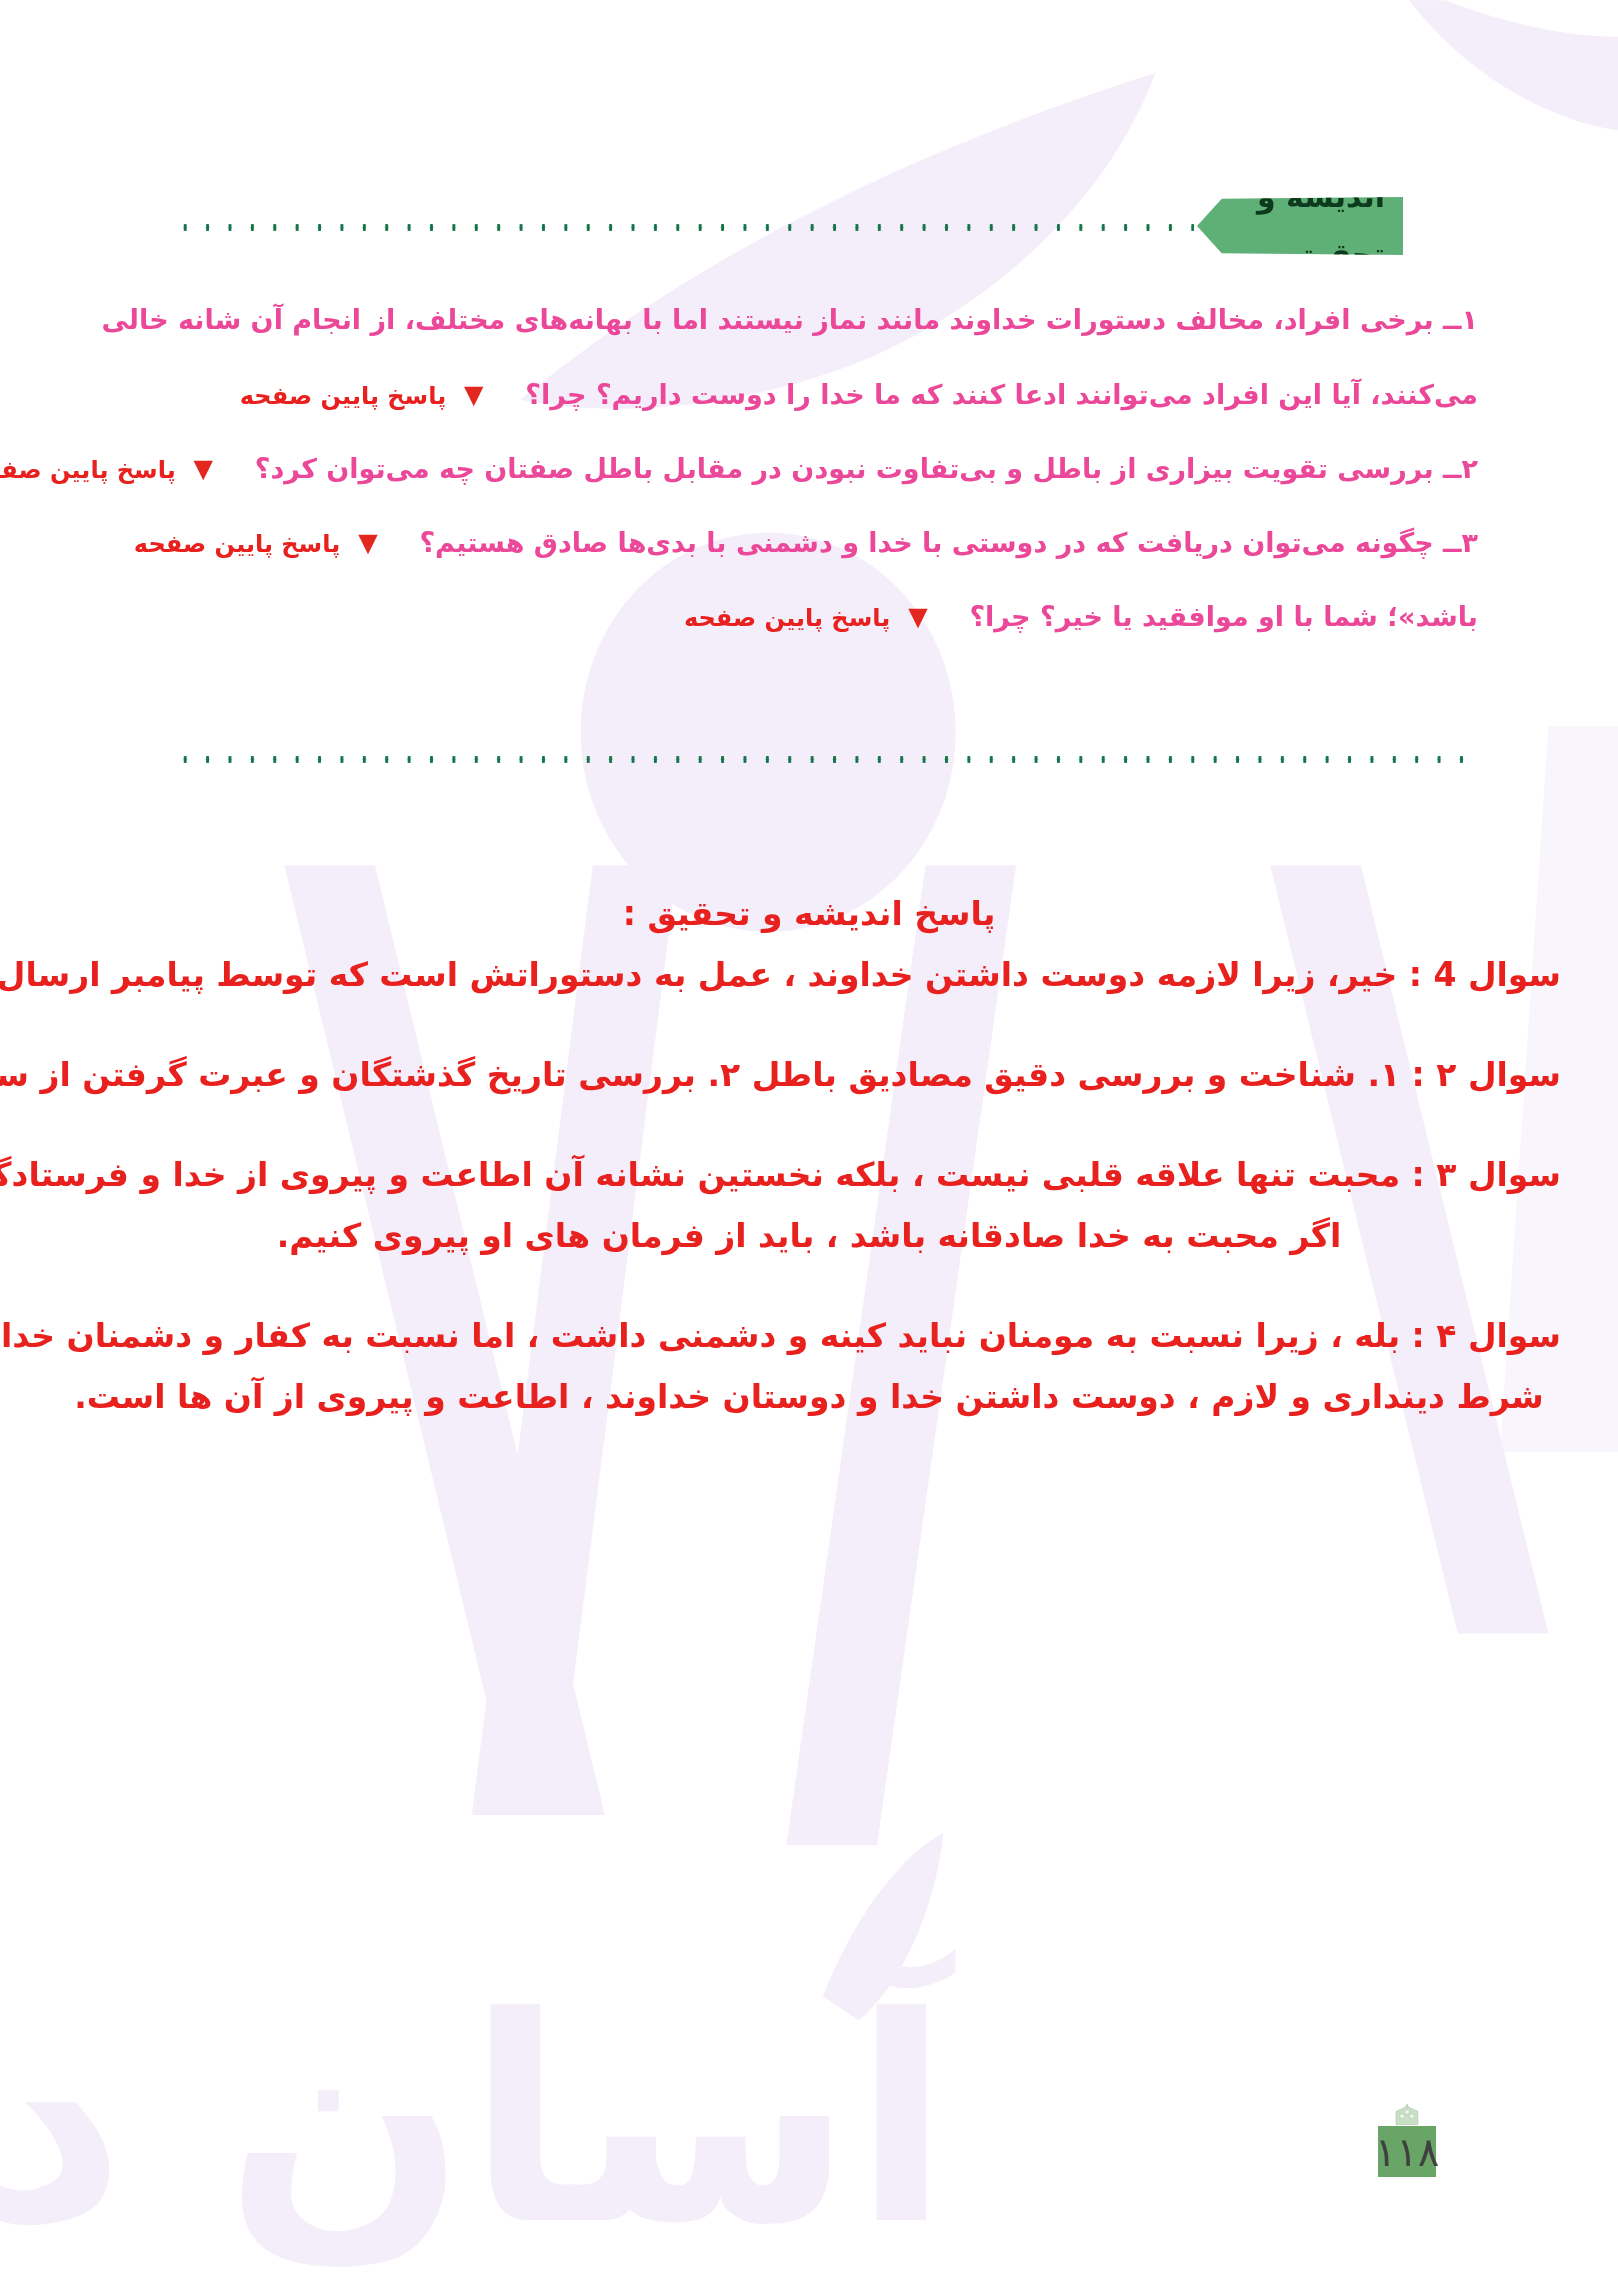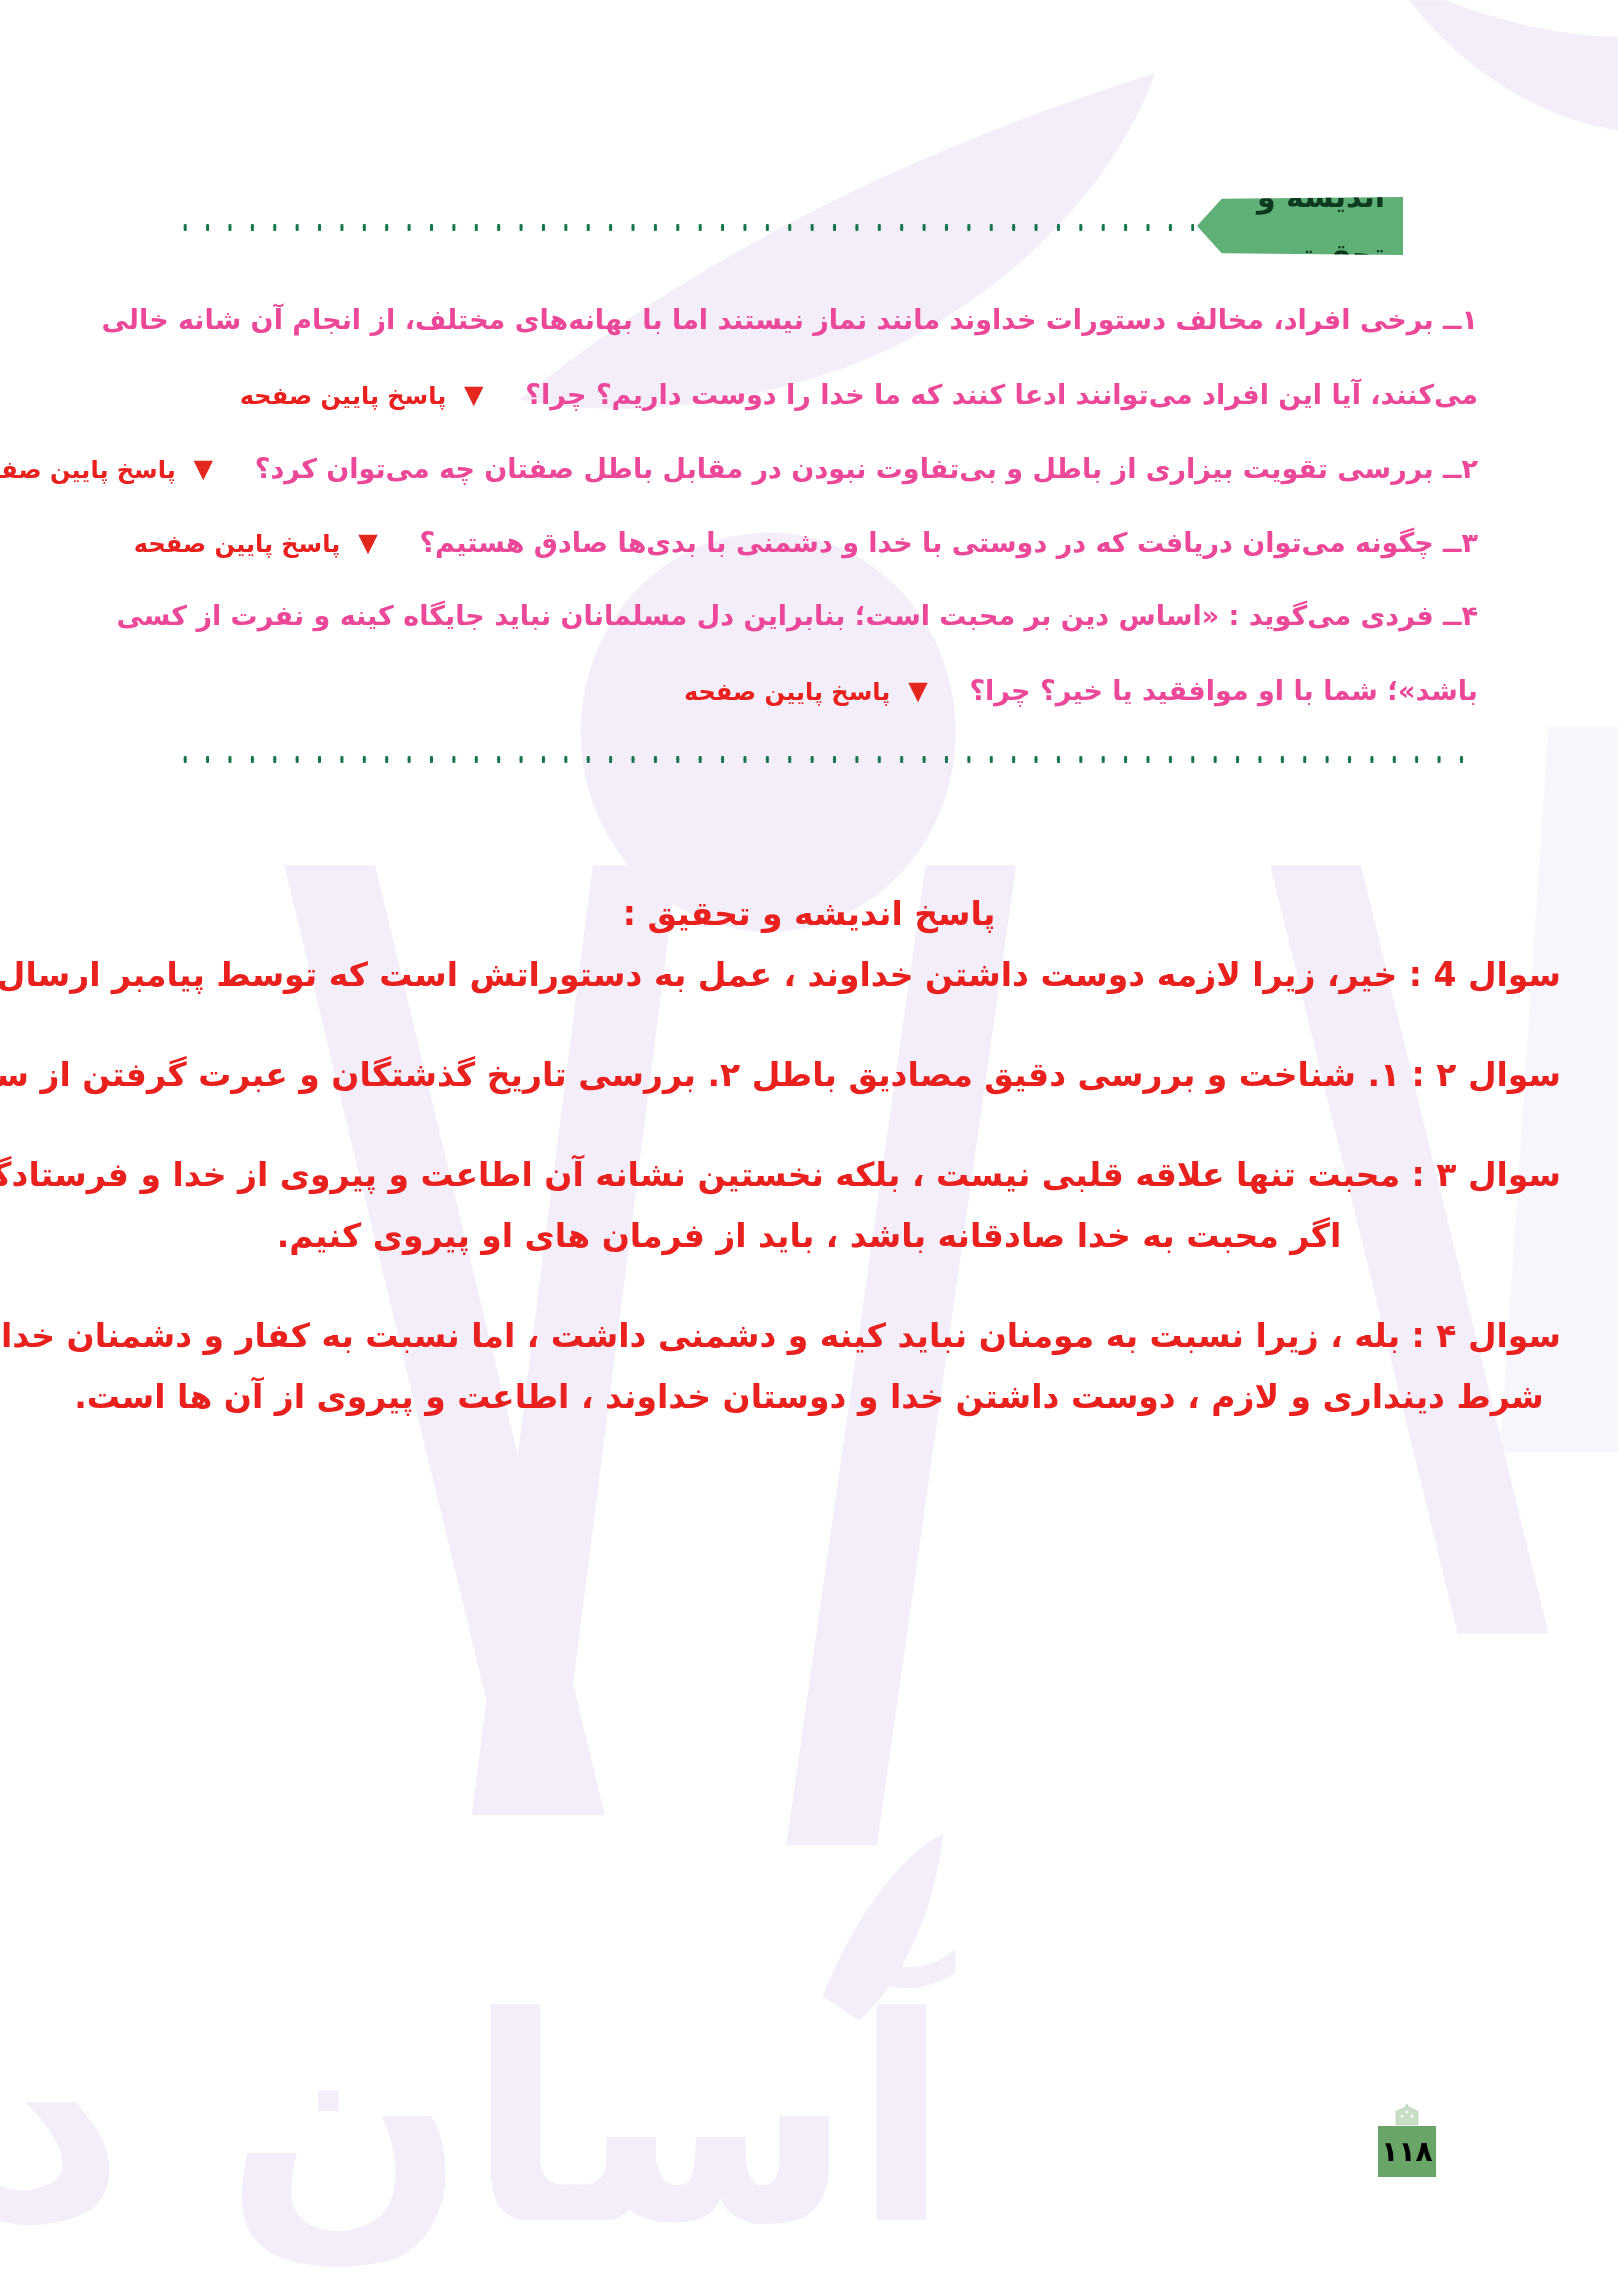--- a/index.html
+++ b/index.html
@@ -63,21 +63,21 @@
   .a-block{margin-bottom:39px;}
   .a-heading{height:61px;line-height:61px;}
 
   
   .pagebox-wrap{position:absolute;left:1378px;top:2104px;width:58px;}
   .page-crown{display:block;margin:0 auto;}
   .pagebox{
     width:58px;height:51px;background:#69a567;
     display:flex;align-items:center;justify-content:center;
   }
-  .pagebox span{color:#000000;font-size:28px;font-weight:bold;}
+  .pagebox span{color:#404040;font-size:40px;font-weight:normal;}
 </style>
 </head>
 <body>
 
 <div class="page">
 
   <div class="wm-layer">
     <svg class="wm-svg" width="1618" height="2284" viewBox="0 0 2675 3775">
       <g fill="#f4eefa">
 
@@ -127,23 +127,20 @@
     </div>
 
     <div class="q-row">
       <span class="q-text">۳ــ چگونه می‌توان دریافت که در دوستی با خدا و دشمنی با بدی‌ها صادق هستیم؟</span>
       <span class="ref">
         <span class="tri">▼</span>
         <span class="ref-label">پاسخ پایین صفحه</span>
       </span>
     </div>
 
-    <div class="q-row">
-      <span class="q-text">۴ــ فردی می‌گوید : «اساس دین بر محبت است؛ بنابراین دل مسلمانان نباید جایگاه کینه و نفرت از کسی</span>
-    </div>
 
     <div class="q-row">
       <span class="q-text">باشد»؛ شما با او موافقید یا خیر؟ چرا؟</span>
       <span class="ref">
         <span class="tri">▼</span>
         <span class="ref-label">پاسخ پایین صفحه</span>
       </span>
     </div>
 
   </div>

